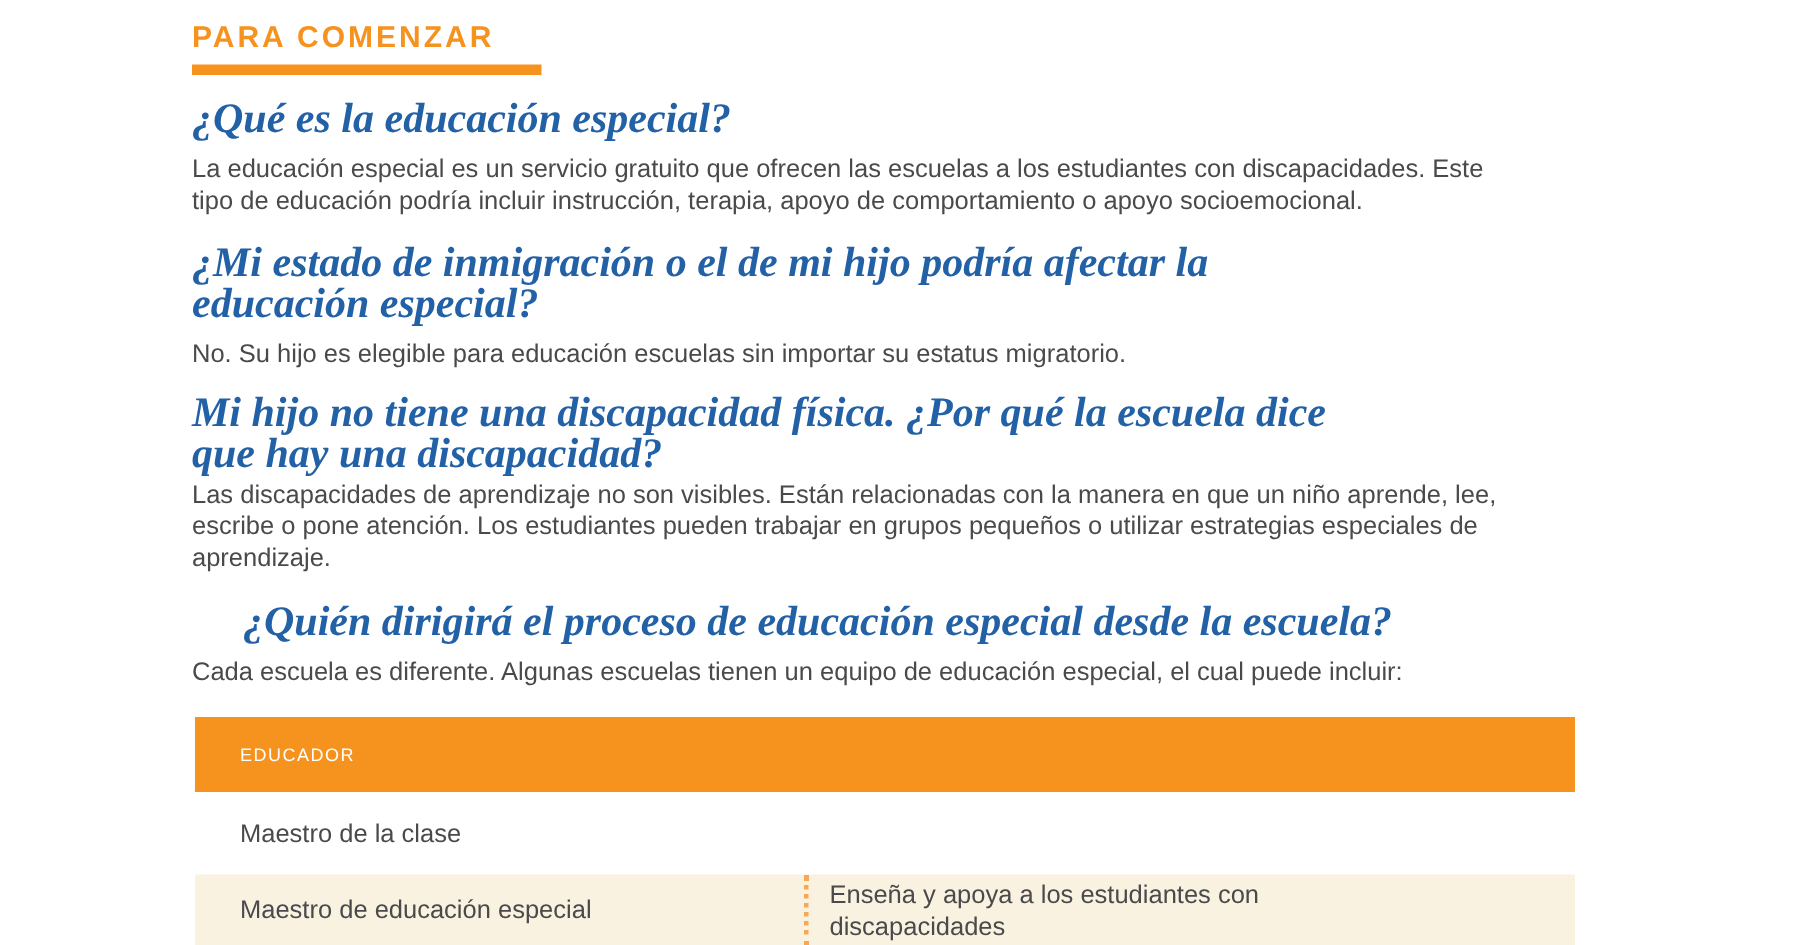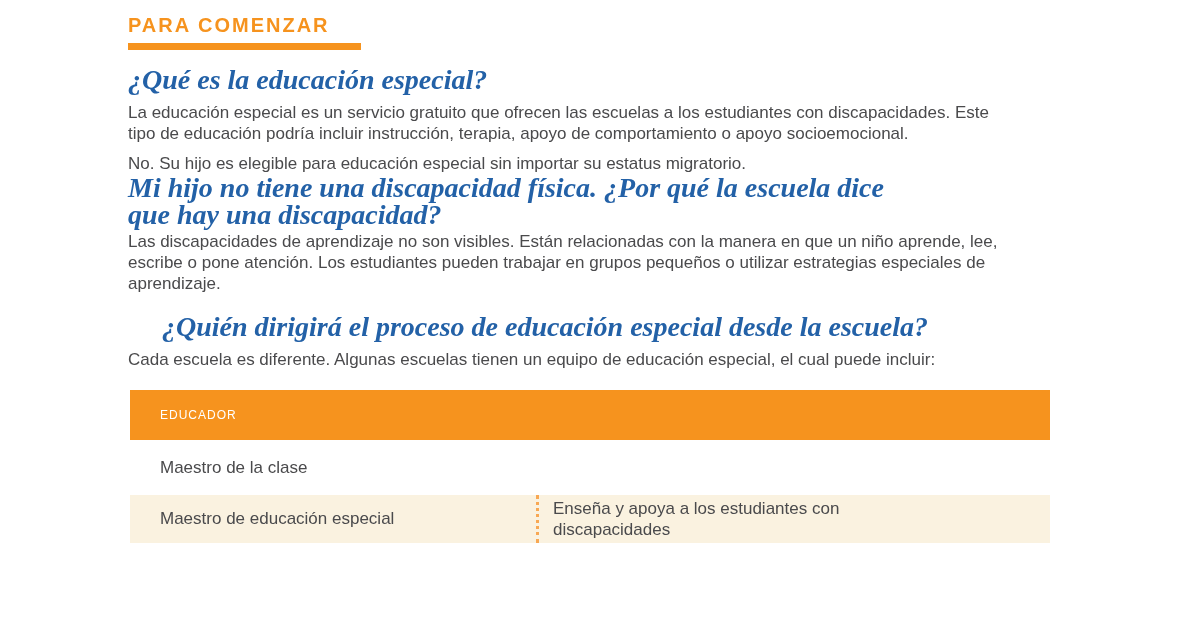--- a/index.html
+++ b/index.html
@@ -42,21 +42,21 @@
   .qa-body {
     font-size: 17px;
     line-height: 21px;
     max-width: 880px;
     color: var(--body);
   }
   .h-s1 { margin-top: 16px; }
   .p-s1 { margin-top: 9px; }
   .h-s2 { margin-top: 18px; }
   .p-s2 { margin-top: 9px; }
-  .h-s3 { }
+  .h-s3 { margin-top: 16px; }
   .p-s3 { margin-top: 3px; }
   .h-s4 { margin-top: 19px; text-align: right; }
   .p-s4 { margin-top: 9px; }
 
   .edu-table {
     margin-top: 20px;
     margin-left: 2px;
     width: 920px;
     font-size: 17px;
     color: var(--body);
@@ -94,21 +94,22 @@
 <body>
 
 <div class="content">
 
   <div class="kicker">PARA COMENZAR</div>
   <div class="kicker-bar"></div>
 
   <div class="qa-heading h-s1">¿Qué es la educación especial?</div>
   <div class="qa-body p-s1">La educación especial es un servicio gratuito que ofrecen las escuelas a los estudiantes con discapacidades. Este tipo de educación podría incluir instrucción, terapia, apoyo de comportamiento o apoyo socioemocional.</div>
 
-  <div class="qa-body p-s2">No. Su hijo es elegible para educación especial sin importar su estatus migratorio.</div>
+  <div class="qa-heading h-s2">¿Mi estado de inmigración o el de mi hijo podría afectar la educación especial?</div>
+  <div class="qa-body p-s2">No. Su hijo es elegible para educación escuelas sin importar su estatus migratorio.</div>
 
   <div class="qa-heading h-s3">Mi hijo no tiene una discapacidad física. ¿Por qué la escuela dice que hay una discapacidad?</div>
   <div class="qa-body p-s3">Las discapacidades de aprendizaje no son visibles. Están relacionadas con la manera en que un niño aprende, lee, escribe o pone atención. Los estudiantes pueden trabajar en grupos pequeños o utilizar estrategias especiales de aprendizaje.</div>
 
   <div class="qa-heading h-s4">¿Quién dirigirá el proceso de educación especial desde la escuela?</div>
   <div class="qa-body p-s4">Cada escuela es diferente. Algunas escuelas tienen un equipo de educación especial, el cual puede incluir:</div>
 
   <div class="edu-table">
     <div class="t-row t-header">
       <div class="t-cell-left">

